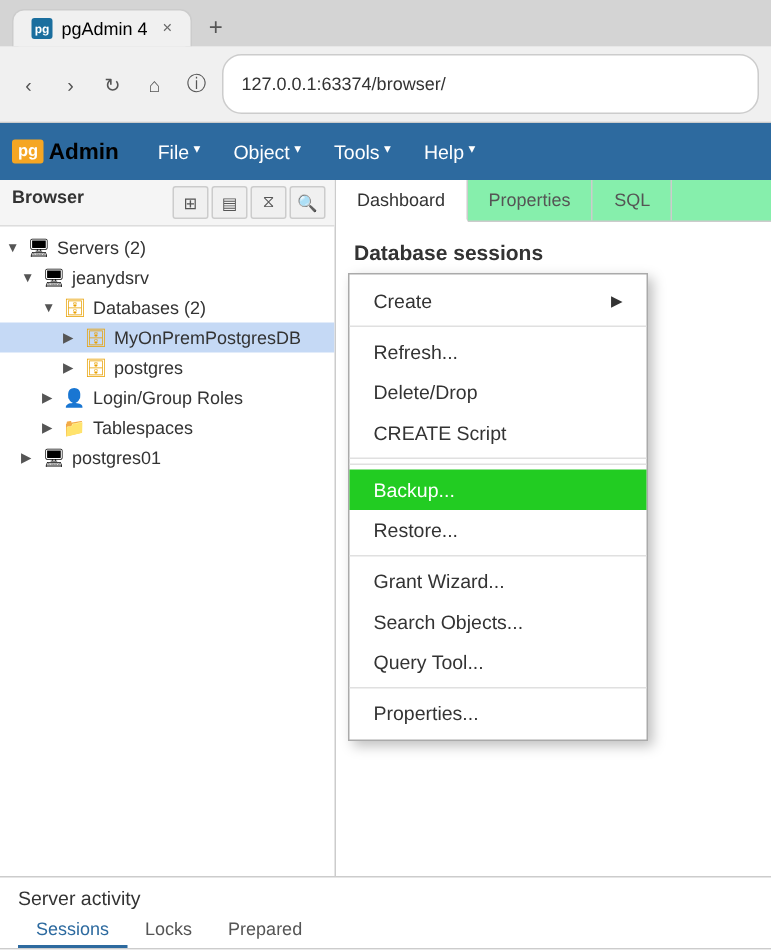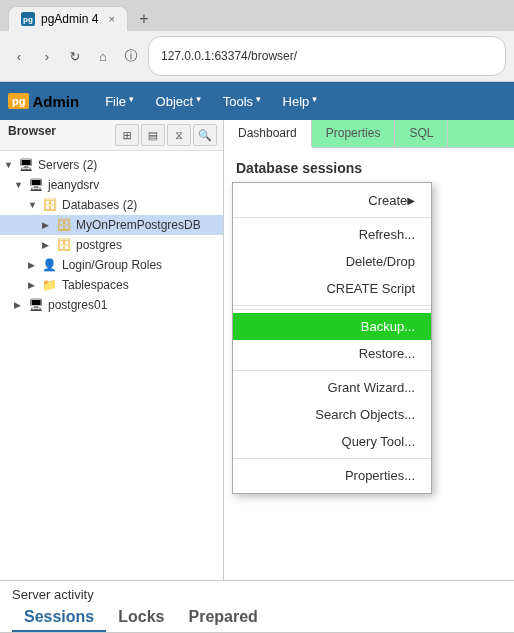--- a/index.html
+++ b/index.html
@@ -280,25 +280,24 @@
       color: #333;
     }
     .activity-tabs {
       display: flex;
       gap: 0;
       border-bottom: 1px solid #ccc;
       padding: 0 12px;
     }
     .activity-tab {
       padding: 4px 12px;
-      font-size: 16px;
+      font-size: 12px;
       color: #555;
       cursor: pointer;
       border-bottom: 2px solid transparent;
-      font-weight: bold;
     }
     .activity-tab.active {
       color: #2d6a9f;
       border-bottom: 2px solid #2d6a9f;
     }
 
     
     .context-menu {
       position: absolute;
       left: 232px;
@@ -310,21 +309,21 @@
       width: 200px;
       padding: 4px 0;
     }
     .menu-item {
       padding: 6px 16px;
       font-size: 13px;
       color: #333;
       cursor: pointer;
       display: flex;
       align-items: center;
-      justify-content: flex-end;
+      justify-content: space-between;
     }
     .menu-item.highlighted {
       background: #22cc22;
       color: white;
     }
     .menu-separator {
       height: 1px;
       background: #e0e0e0;
       margin: 3px 0;
     }

